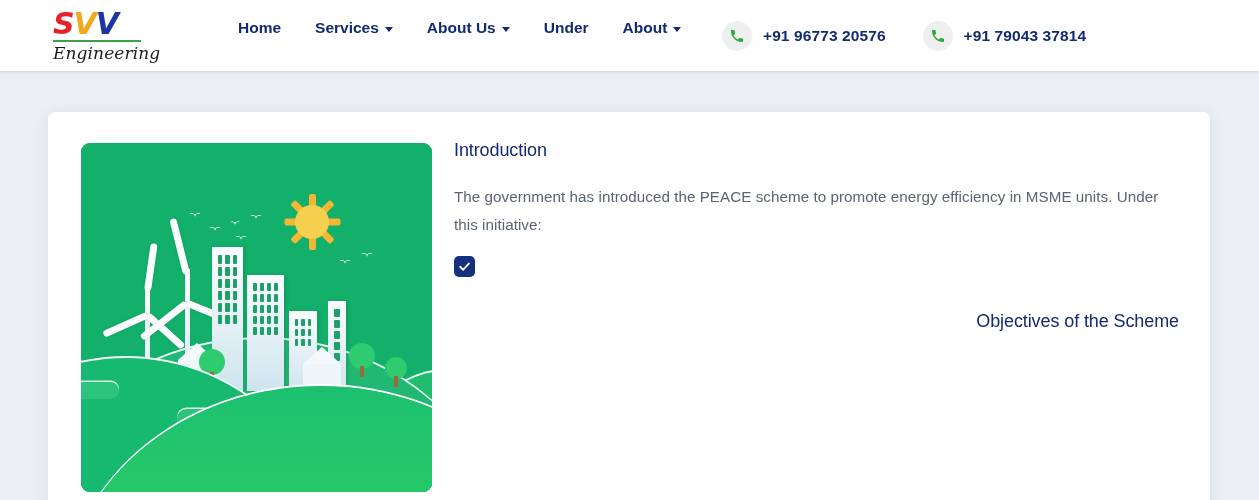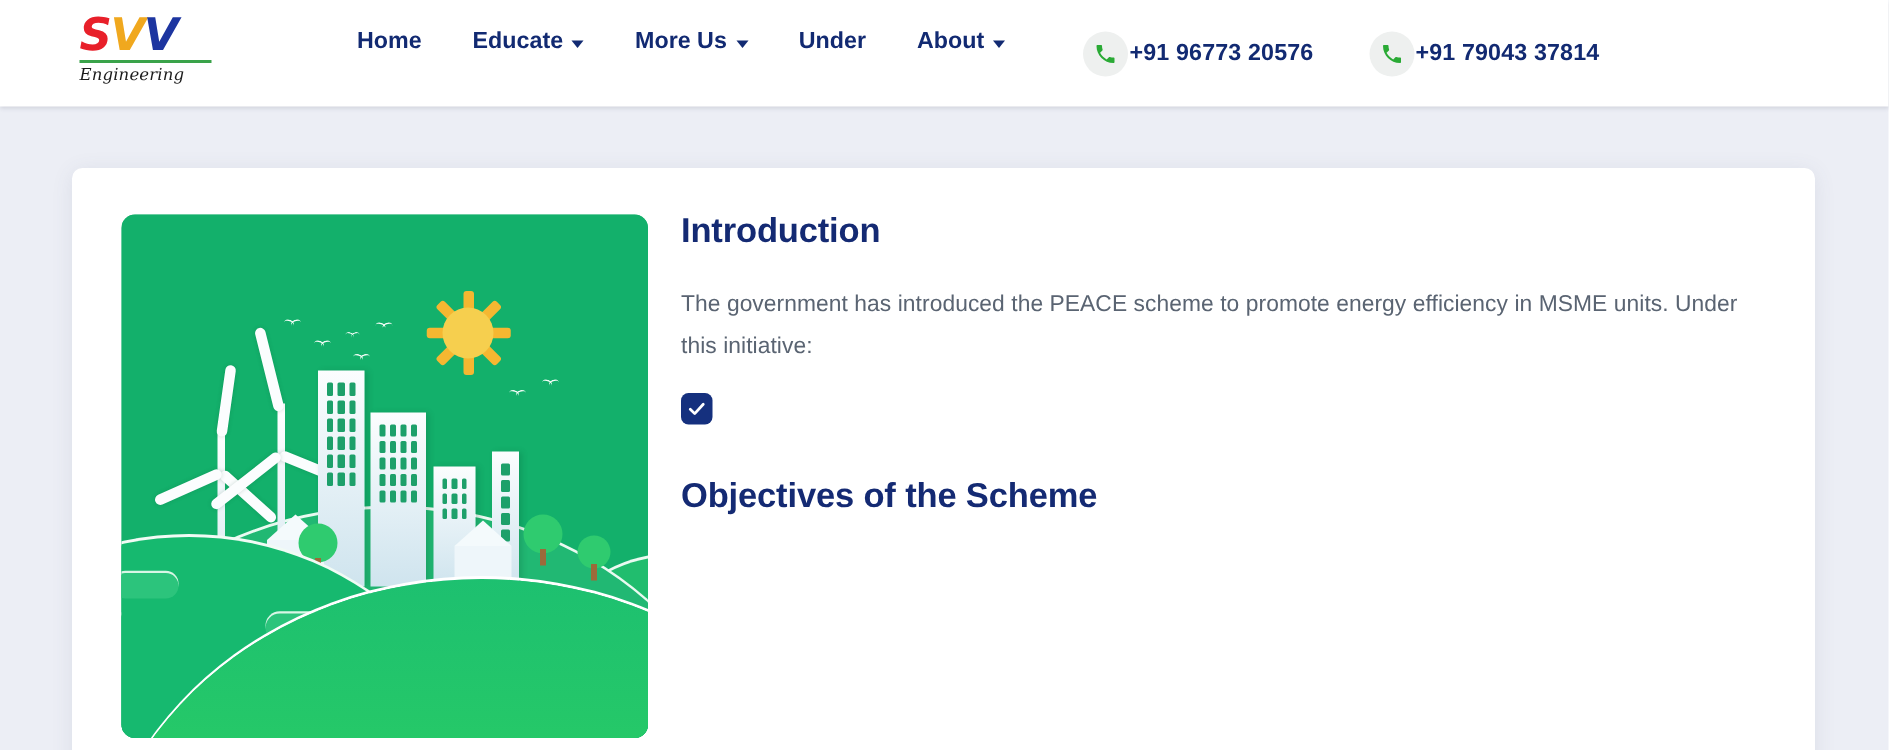--- a/index.html
+++ b/index.html
@@ -20,35 +20,35 @@
   .logo{ position:absolute; left:53px; top:9px; width:92px; }
   .logo-letters{
     font-family:"DejaVu Sans", sans-serif;
     font-weight:bold; font-style:italic; font-size:30px;
     letter-spacing:-1px; line-height:1; display:flex;
   }
   .l-s{ color:#e8202a; } .l-v1{ color:#f0a81e; } .l-v2{ color:#1d35a0; }
   .logo-rule{ height:2px; background:#3aa34a; width:88px; margin-top:1px; }
   .logo-sub{
     font-family:"DejaVu Serif", serif; font-style:italic;
-    font-size:11px; color:#1b1b1b; letter-spacing:.1px; margin-top:1px;
+    font-size:17px; color:#1b1b1b; letter-spacing:.1px; margin-top:1px;
   }
 
   .nav{ position:absolute; left:238px; top:0; height:55px; display:flex; align-items:center; gap:34px; }
   .nav-item{
     display:flex; align-items:center; gap:6px;
     font-size:15.5px; font-weight:bold; color:#122a72; cursor:pointer; white-space:nowrap;
   }
   .caret{
     width:0;height:0;border-left:4.5px solid transparent;border-right:4.5px solid transparent;
     border-top:5.5px solid #122a72; margin-top:3px;
   }
 
   .phones{ position:absolute; left:722px; top:0; height:71px; display:flex; align-items:center; gap:37px; }
-  .phone{ display:flex; align-items:center; gap:1px; cursor:pointer; }
+  .phone{ display:flex; align-items:center; gap:11px; cursor:pointer; }
   .phone-circle{
     width:30px;height:30px;border-radius:50%;background:#eef0ef;
     display:flex;align-items:center;justify-content:center;
   }
   .phone-num{ font-size:15.5px; font-weight:bold; color:#122a72; letter-spacing:.1px; white-space:nowrap; }
 
   .contact-btn{
     position:absolute; left:1079px; top:17px; width:131px; height:38px;
     border-radius:6px; border:none; cursor:pointer;
     background:linear-gradient(100deg,#6fd12c 0%,#35bb3f 100%);
@@ -106,34 +106,34 @@
   .tree-trunk{ width:4px;height:11px;background:#9c6a3a; margin:-3px auto 0; }
   .panel{ position:absolute; background:#e8f5f2; border:1px solid #cfe6e0; border-radius:1px;
           display:grid; grid-template-columns:repeat(4,1fr); gap:1px; padding:1px; }
   .panel i{ background:#bfe2d8; display:block; }
   .panel-leg{ position:absolute; width:2px; background:#eaf6f2; }
   .cloud{ position:absolute; background:#2cc47c; border-radius:30px; box-shadow:0 -1.5px 0 #d9f6e6; }
 
   
   .content{ position:absolute; left:406px; top:28px; width:725px; }
   h2.sec-title{
-    font-size:23px; font-weight:bold; color:#142a73; letter-spacing:-.1px; margin-bottom:22px;
+    font-size:18px; font-weight:normal; color:#142a73; letter-spacing:-.1px; margin-bottom:22px;
   }
   p.body{
     font-size:15.2px; color:#5a6472; line-height:28px; margin-bottom:16px; letter-spacing:.05px;
   }
   .check-row{ display:flex; align-items:flex-start; gap:12px; margin-bottom:15px; }
   .cbox{
     flex:0 0 auto; width:21px;height:21px;border-radius:5px;background:#15307e;
     display:flex;align-items:center;justify-content:center; margin-top:1px;
   }
   .check-text{
     font-size:14.2px; font-weight:bold; color:#15307e; line-height:24px; letter-spacing:.05px;
   }
-  .sec2{ margin-top:34px; }
+  .sec2{ margin-top:34px;text-align:right; }
   .sec2 h2.sec-title{ margin-bottom:21px; }
   .sec2 p.body{ margin-bottom:19px; }
 </style>
 </head>
 <body>
 
 <div class="header">
 
   <div class="logo">
     <div class="logo-letters">
@@ -143,25 +143,25 @@
     </div>
     <div class="logo-rule"></div>
     <div class="logo-sub">Engineering</div>
   </div>
 
   <nav class="nav">
     <div class="nav-item">
       <span>Home</span>
     </div>
     <div class="nav-item">
-      <span>Educate</span>
+      <span>Services</span>
       <span class="caret"></span>
     </div>
     <div class="nav-item">
-      <span>More Us</span>
+      <span>About Us</span>
       <span class="caret"></span>
     </div>
     <div class="nav-item">
       <span>Under</span>
     </div>
     <div class="nav-item">
       <span>About</span>
       <span class="caret"></span>
     </div>
   </nav>

